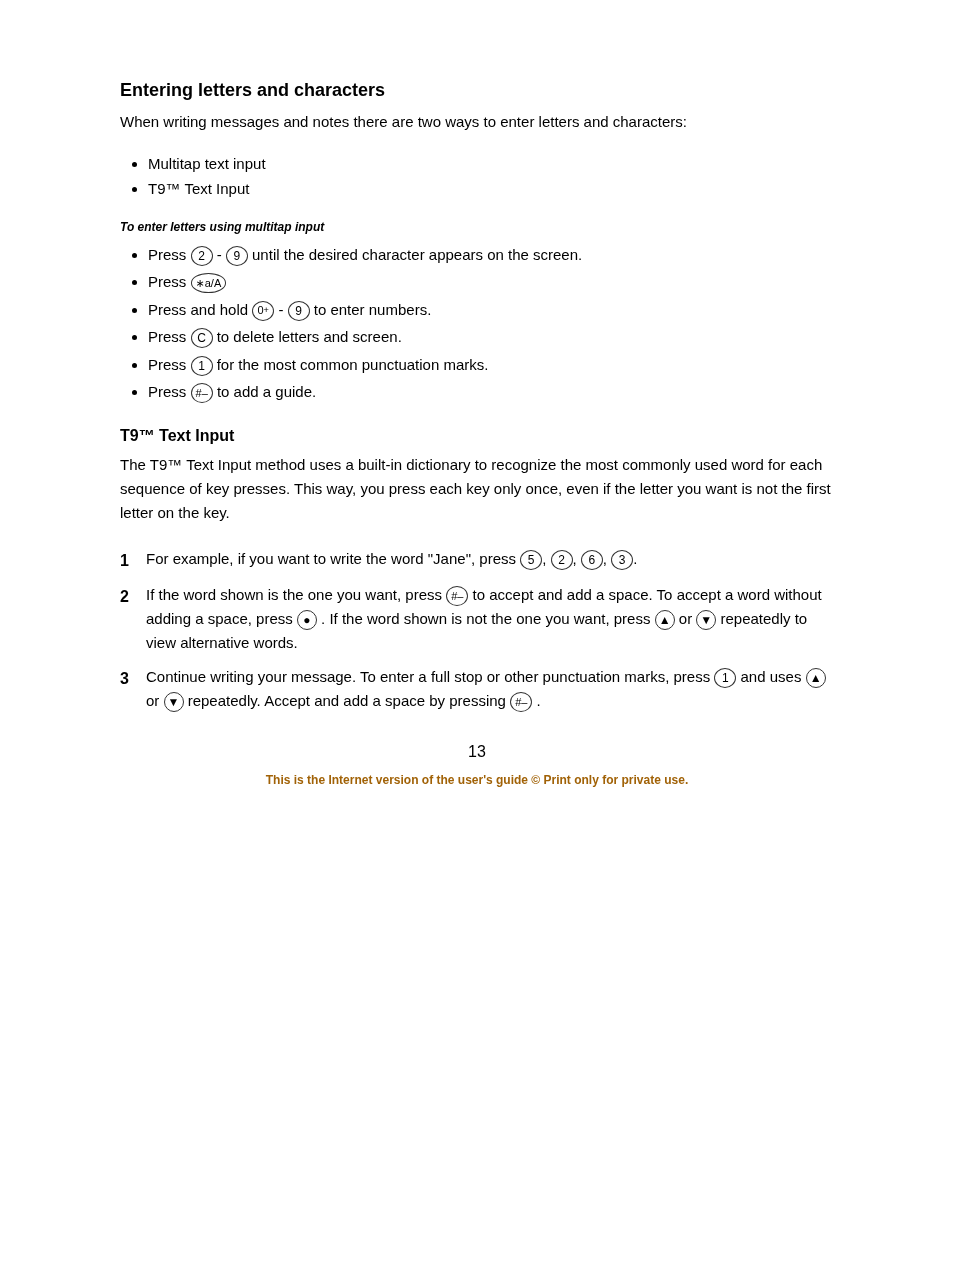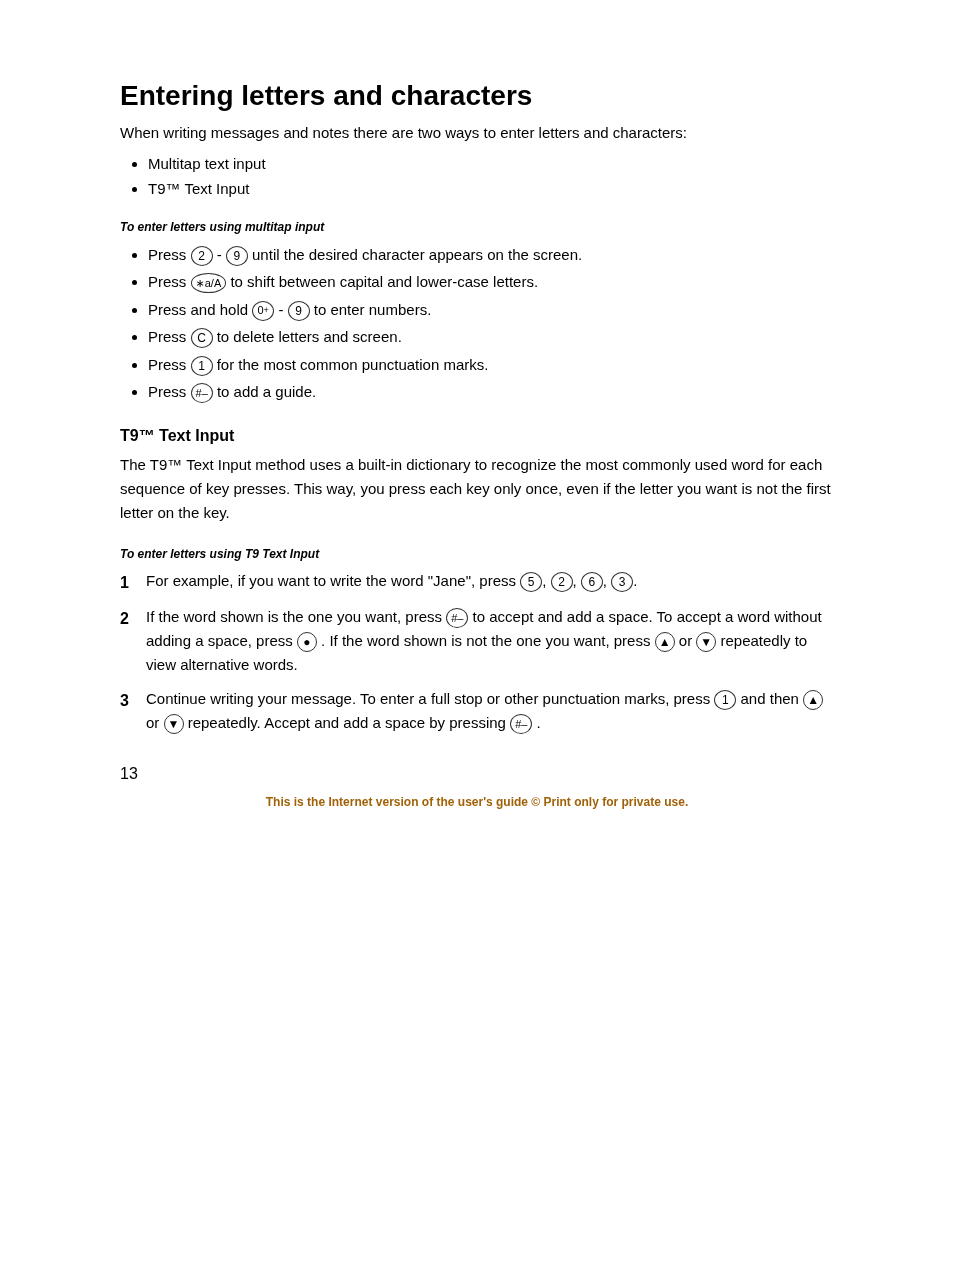--- a/index.html
+++ b/index.html
@@ -6,27 +6,27 @@
     body {
       background: #fff;
       font-family: Arial, Helvetica, sans-serif;
       font-size: 15px;
       color: #000;
       width: 954px;
       min-height: 1269px;
       padding: 80px 120px 60px 120px;
     }
     h1.page-title {
-      font-size: 28px;
+      font-size: 18px;
       font-weight: bold;
       font-family: Arial Black, Arial, sans-serif;
       margin-bottom: 10px;
     }
     p.intro {
-      margin-bottom: 6px;
+      margin-bottom: 17px;
       line-height: 1.5;
     }
     ul.intro-list {
       list-style: disc;
       padding-left: 28px;
       margin-bottom: 18px;
       line-height: 1.7;
     }
     h2.section-title {
       font-size: 12px;
@@ -97,21 +97,21 @@
     ol.numbered-list li .num {
       font-weight: bold;
       font-size: 16px;
       min-width: 26px;
       padding-top: 1px;
     }
     ol.numbered-list li .content {
       flex: 1;
     }
     .page-num {
-      text-align: left;
+      text-align: center;
       font-size: 16px;
       font-weight: normal;
       margin-top: 30px;
       margin-bottom: 12px;
     }
     .footer-note {
       font-size: 12px;
       font-weight: bold;
       text-align: center;
       color: #a16207;
@@ -131,21 +131,21 @@
   <li>T9™ Text Input</li>
 </ul>
 
 <div class="section-block">
   <h2 class="section-title">To enter letters using multitap input</h2>
   <ul class="bullet-list">
     <li>
       <span>Press </span><span class="kbd">2</span><span> - </span><span class="kbd">9</span><span> until the desired character appears on the screen.</span>
     </li>
     <li>
-      <span>Press </span><span class="kbd" style="font-size:11px;">∗<sub style="font-size:11px;">a/A</sub></span><span> to shift between capital and lower-case letters.</span>
+      <span>Press </span><span class="kbd" style="font-size:11px;">∗<sub style="font-size:11px;">a/A</sub></span>
     </li>
     <li>
       <span>Press and hold </span><span class="kbd" style="font-size:11px;">0<sup>+</sup></span><span> - </span><span class="kbd">9</span><span> to enter numbers.</span>
     </li>
     <li>
       <span>Press </span><span class="kbd">C</span><span> to delete letters and screen.</span>
     </li>
     <li>
       <span>Press </span><span class="kbd">1</span><span> for the most common punctuation marks.</span>
     </li>
@@ -154,21 +154,20 @@
     </li>
   </ul>
 </div>
 
 <div class="section-block">
   <h2 class="section-title-normal">T9™ Text Input</h2>
   <p style="line-height:1.6; margin-bottom:18px;">The T9™ Text Input method uses a built-in dictionary to recognize the most commonly used word for each sequence of key presses. This way, you press each key only once, even if the letter you want is not the first letter on the key.</p>
 </div>
 
 <div class="section-block">
-  <h2 class="section-title">To enter letters using T9 Text Input</h2>
   <ol class="numbered-list">
 
     <li>
       <span class="num">1</span>
       <span class="content">
         <span>For example, if you want to write the word "Jane", press </span>
         <span class="kbd">5</span><span>, </span>
         <span class="kbd">2</span><span>, </span>
         <span class="kbd">6</span><span>, </span>
         <span class="kbd">3</span><span>.</span>
@@ -188,21 +187,21 @@
         <span class="kbd-nav">▼</span>
         <span> repeatedly to view alternative words.</span>
       </span>
     </li>
 
     <li>
       <span class="num">3</span>
       <span class="content">
         <span>Continue writing your message. To enter a full stop or other punctuation marks, press </span>
         <span class="kbd">1</span>
-        <span> and then </span>
+        <span> and uses </span>
         <span class="kbd-nav">▲</span>
         <span> or </span>
         <span class="kbd-nav">▼</span>
         <span> repeatedly. Accept and add a space by pressing </span>
         <span class="kbd" style="font-size:11px;">#–</span>
         <span>.</span>
       </span>
     </li>
 
   </ol>

